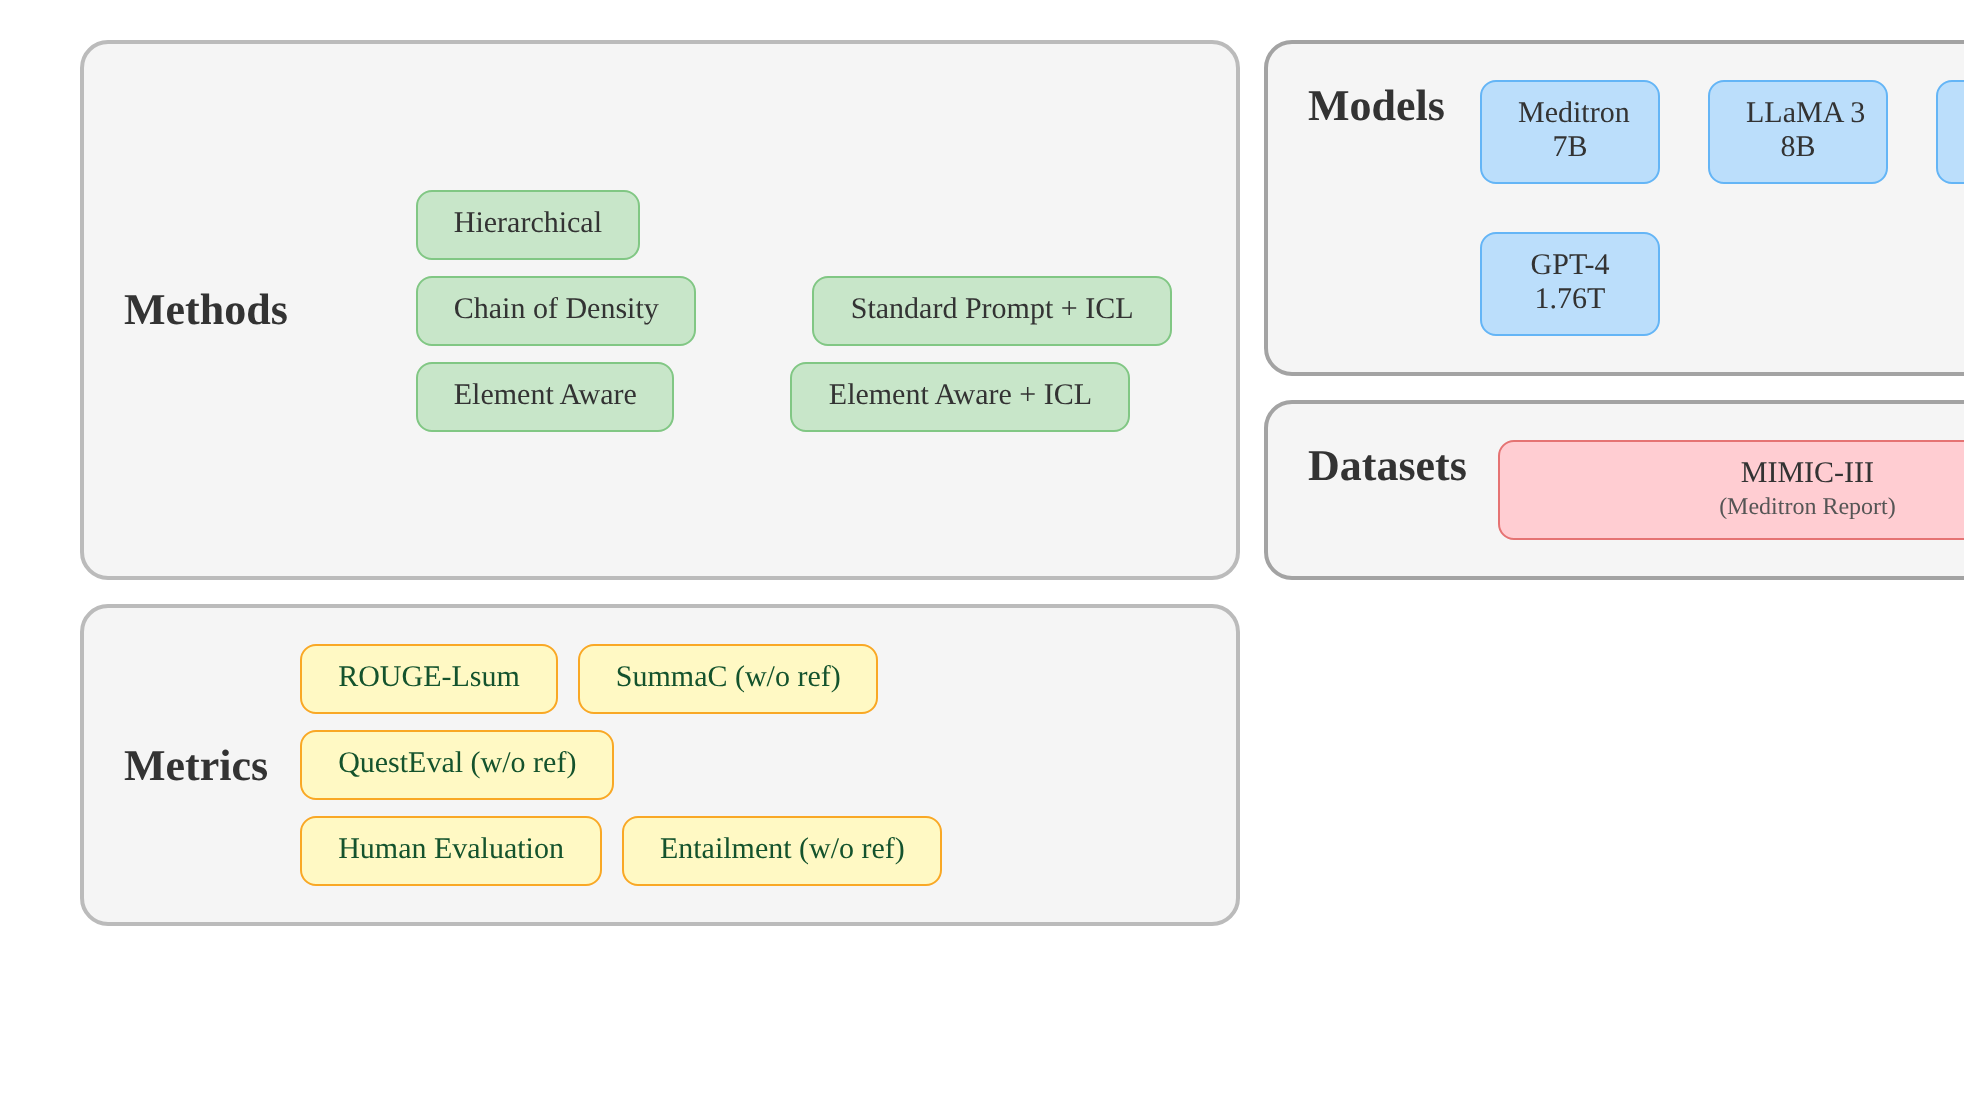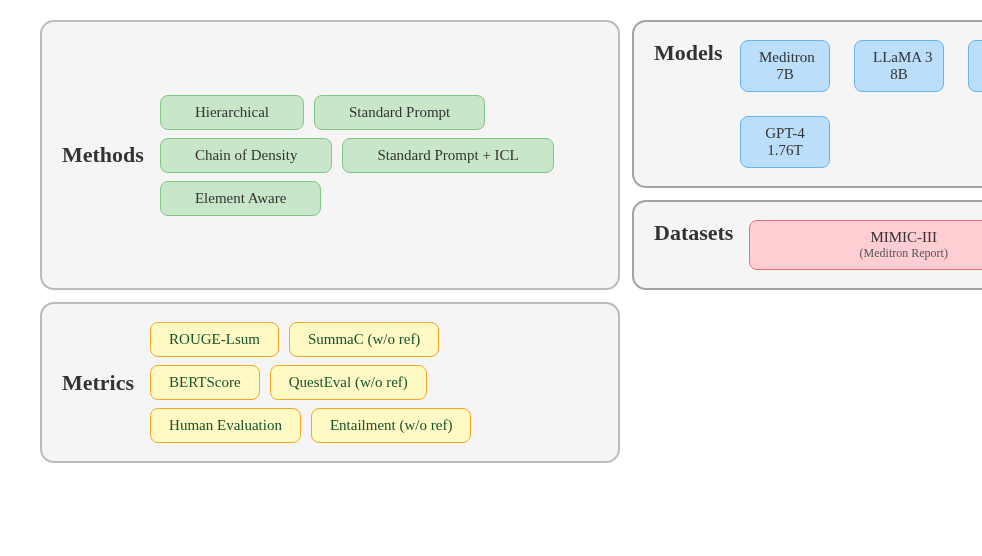--- a/index.html
+++ b/index.html
@@ -54,25 +54,26 @@
     .panel-row {
       display: flex;
       gap: 10px;
     }
 
     
     .green-box {
       background: #c8e6c9;
       border: 1.5px solid #81c784;
       border-radius: 8px;
-      padding: 8px 34px;
+      padding: 8px 18px;
       font-size: 15px;
       color: #333;
       text-align: left;
       white-space: nowrap;
+      margin-left: 48px;
     }
 
     
     .yellow-box {
       background: #fff9c4;
       border: 1.5px solid #f9a825;
       border-radius: 8px;
       padding: 8px 18px;
       font-size: 15px;
       color: #14532d;
@@ -155,28 +156,28 @@
 <body>
 
 <div class="diagram-area">
   <div class="diagram-row">
 
     <div class="panel left-col">
       <div class="panel-label">Methods</div>
       <div class="panel-content">
         <div class="panel-row">
           <div class="green-box">Hierarchical</div>
-          <div class="green-box">Standard Prompt</div>
         </div>
         <div class="panel-row">
           <div class="green-box">Chain of Density</div>
           <div class="green-box">Standard Prompt + ICL</div>
         </div>
         <div class="panel-row">
           <div class="green-box">Element Aware</div>
+          <div class="green-box">Element Aware + ICL</div>
         </div>
       </div>
     </div>
 
     <div class="right-col">
 
       <div class="right-panel">
         <div class="panel-label">Models</div>
         <div class="models-grid">
           <div class="blue-box">
@@ -212,21 +213,20 @@
 
   <div class="diagram-row">
     <div class="panel left-col">
       <div class="panel-label">Metrics</div>
       <div class="panel-content">
         <div class="panel-row">
           <div class="yellow-box">ROUGE-Lsum</div>
           <div class="yellow-box">SummaC (w/o ref)</div>
         </div>
         <div class="panel-row">
-          <div class="yellow-box">BERTScore</div>
           <div class="yellow-box">QuestEval (w/o ref)</div>
         </div>
         <div class="panel-row">
           <div class="yellow-box">Human Evaluation</div>
           <div class="yellow-box">Entailment (w/o ref)</div>
         </div>
       </div>
     </div>
   </div>
 </div>

